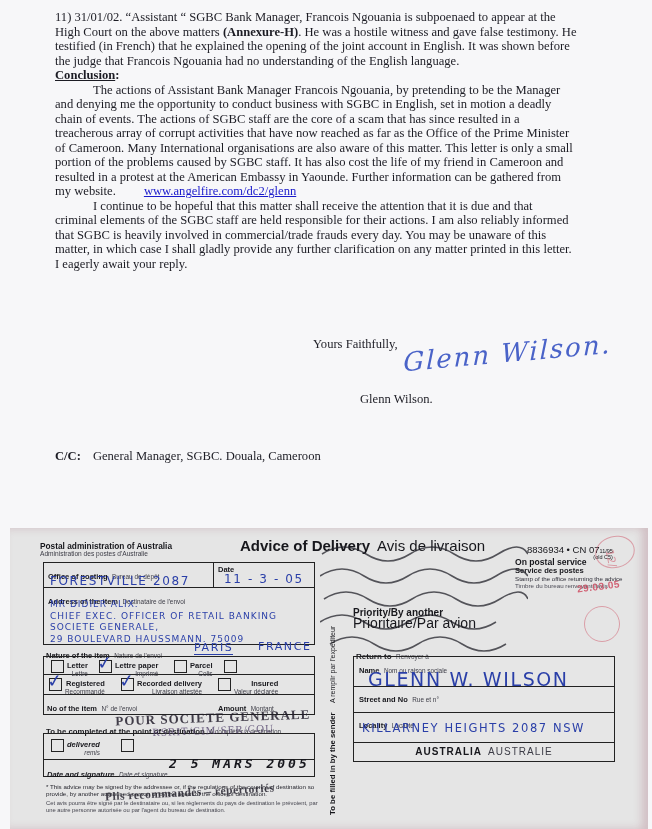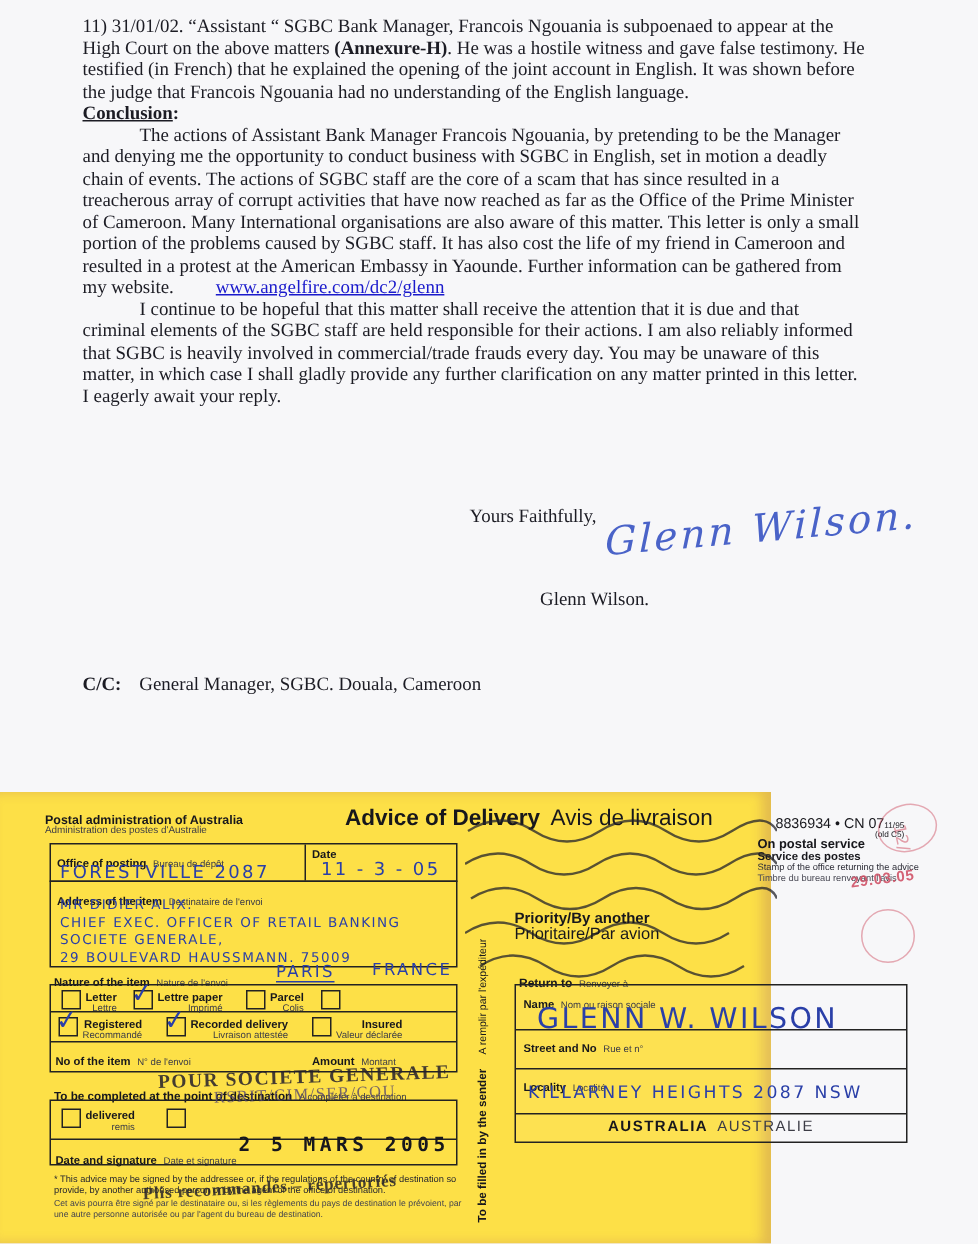--- a/index.html
+++ b/index.html
@@ -20,21 +20,21 @@
   .weblink{color:#1a1acc;text-decoration:underline;margin-left:28px;}
   .closing{position:absolute;left:258px;top:327px;}
   .sig-script{position:absolute;left:348px;top:336px;font-family:"DejaVu Serif",serif;
               font-style:italic;font-size:26px;color:#4a63c8;
               transform:rotate(-5deg) skewX(-6deg);letter-spacing:2px;white-space:nowrap;}
   .sig-typed{position:absolute;left:305px;top:382px;}
   .cc{position:absolute;left:0;top:439px;}
   .cc b{margin-right:12px;}
 
   
-  .form{position:absolute;left:0;top:528px;width:514px;height:301px;background:#fde047;
+  .form{position:absolute;left:10px;top:528px;width:638px;height:301px;background:#e5e5e5;
         font-family:"Liberation Sans",sans-serif;color:#17171c;
         box-shadow:inset -6px 0 8px rgba(150,80,100,.25);}
   .en{font-size:7.5px;font-weight:bold;}
   .fr{font-size:6.4px;color:#3c3c46;font-weight:normal;}
   .bx{position:absolute;border:1px solid #222;box-sizing:border-box;}
   .hw{font-family:"DejaVu Sans",sans-serif;color:#2a3fa8;letter-spacing:1.6px;white-space:nowrap;}
 
   .admin{position:absolute;left:30px;top:14px;line-height:8px;}
   .admin .a1{font-size:8.3px;font-weight:bold;}
   .admin .a2{font-size:6.6px;color:#3c3c46;}
@@ -46,21 +46,21 @@
   .serial .sub2{display:block;text-align:right;font-size:5.5px;margin-top:-1px;}
   .onpostal{position:absolute;left:505px;top:30px;width:130px;line-height:8.5px;}
   .onpostal .o1{font-size:8.6px;font-weight:bold;}
   .onpostal .o2{font-size:7.6px;font-weight:bold;}
   .onpostal .o3,.onpostal .o4{font-size:6.2px;color:#2e2e38;line-height:7px;}
   .onpostal .o4{color:#4a4a55;}
 
   .waves{position:absolute;left:310px;top:14px;opacity:.75;}
   .priority{position:absolute;left:343px;top:79px;line-height:11px;}
   .priority .pr1{font-size:10px;font-weight:bold;}
-  .priority .pr2{font-size:11px;}
+  .priority .pr2{font-size:14px;}
 
   
   .cell-label{position:absolute;left:4px;top:2px;white-space:nowrap;}
   .boxA{left:33px;top:34px;width:272px;height:26px;}
   .boxA .office-val{position:absolute;left:6px;top:11px;font-size:12px;}
   .boxA .datecell{position:absolute;right:0;top:0;width:100px;height:100%;border-left:1px solid #222;}
   .boxA .date-val{position:absolute;left:10px;top:9px;font-size:12px;}
   .boxB{left:33px;top:59px;width:272px;height:58px;}
   .addr{position:absolute;left:6px;top:11px;font-size:9px;line-height:11.5px;letter-spacing:1px;}
   .nature{position:absolute;left:36px;top:116px;white-space:nowrap;}
@@ -71,21 +71,21 @@
   .cline{position:absolute;left:0;width:100%;border-top:1px solid #222;}
   .cb{position:absolute;width:11px;height:11px;border:1px solid #222;}
   .tick{position:absolute;left:-3px;top:-9px;color:#2a3fa8;font-size:18px;font-weight:bold;
         transform:rotate(-6deg);font-family:"DejaVu Sans",sans-serif;}
   .cblab{position:absolute;line-height:7.5px;white-space:nowrap;text-align:right;}
   .cblab .fr{display:block;}
   .rowlab{position:absolute;white-space:nowrap;}
 
   .tbc{position:absolute;left:36px;top:192px;white-space:nowrap;}
   .tbc .en2{font-size:7.8px;font-weight:bold;}
-  .boxD{left:33px;top:205px;width:272px;height:44px;}
+  .boxD{left:33px;top:205px;width:272px;height:44px;font-style:italic;}
   .boxD .dl{position:absolute;left:0;top:25px;width:100%;border-top:1px solid #222;}
   .stamp-date{position:absolute;left:125px;top:22px;font-family:"DejaVu Sans Mono",monospace;
               font-weight:bold;font-size:13px;letter-spacing:3px;color:#17171d;}
   .footnote{position:absolute;left:36px;top:255px;width:272px;font-size:6.2px;line-height:7.4px;color:#26262e;}
   .footnote .frn{font-size:5.8px;color:#44444e;line-height:6.8px;display:block;margin-top:2px;}
 
   .stampA{position:absolute;left:88px;top:184px;width:230px;text-align:center;
           transform:rotate(-2deg);color:rgba(35,30,45,.85);line-height:12px;}
   .stampA .s1{font-family:"Liberation Serif",serif;font-weight:bold;font-size:13px;letter-spacing:1px;}
   .stampA .s2{font-family:"Liberation Serif",serif;font-size:11px;color:rgba(85,70,110,.8);letter-spacing:1px;}

